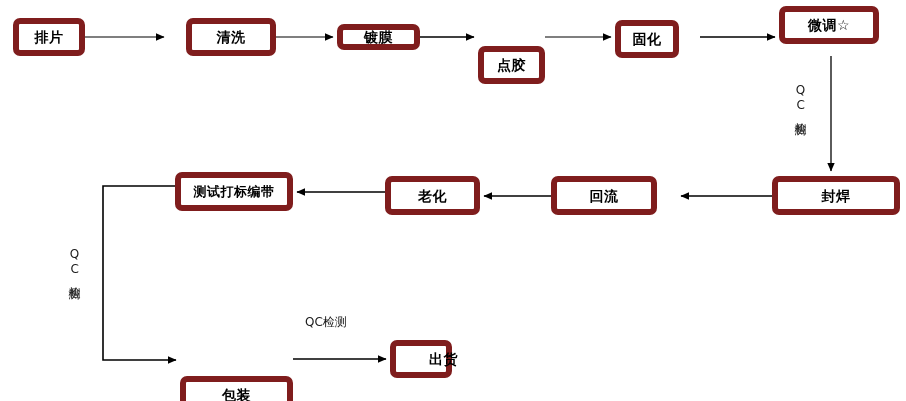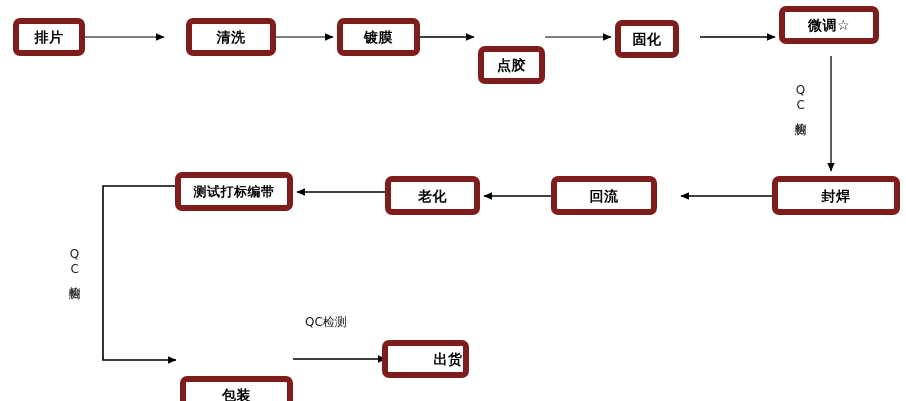--- a/index.html
+++ b/index.html
@@ -95,21 +95,21 @@
   </svg>
 
   <div class="node" style="left:13px;  top:18px;  width:72px;  height:38px;">
     <span class="node-label">排片</span>
   </div>
 
   <div class="node" style="left:168px; top:18px;  width:90px;  height:38px;margin-left:18px;">
     <span class="node-label">清洗</span>
   </div>
 
-  <div class="node" style="left:337px; top:18px;  width:83px;  height:38px;">
+  <div class="node" style="left:337px; top:24px;  width:83px;  height:26px;">
     <span class="node-label">镀膜</span>
   </div>
 
   <div class="node" style="left:478px; top:18px;  width:67px;  height:38px;margin-top:28px;">
     <span class="node-label">点胶</span>
   </div>
 
   <div class="node" style="left:615px; top:20px;  width:64px;  height:38px;">
     <span class="node-label">固化</span>
   </div>
@@ -131,21 +131,21 @@
   </div>
 
   <div class="node" style="left:175px; top:172px; width:118px; height:39px; font-size:13px;">
     <span class="node-label">测试打标编带</span>
   </div>
 
   <div class="node" style="left:180px; top:340px; width:113px; height:38px;margin-top:36px;">
     <span class="node-label">包装</span>
   </div>
 
-  <div class="node" style="left:382px; top:340px; width:87px;  height:38px;padding-left:45px;">
+  <div class="node" style="left:390px; top:340px; width:62px;  height:38px;padding-left:45px;">
     <span class="node-label">出货</span>
   </div>
 
   <div class="edge-label vertical" style="left:794px; top:83px;">QC检测</div>
 
   <div class="edge-label vertical" style="left:68px; top:247px;">QC检测</div>
 
   <div class="edge-label" style="left:305px; top:316px;">QC检测</div>
 
 </div>

